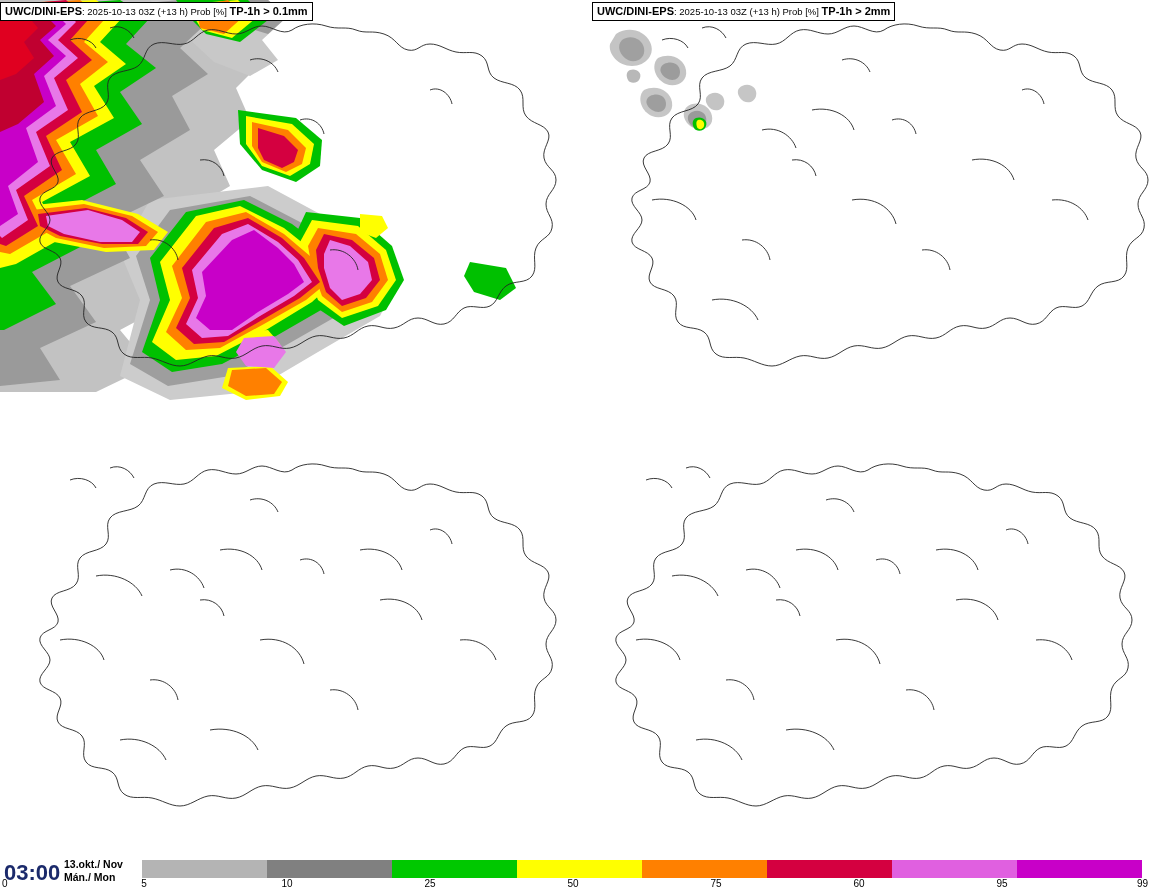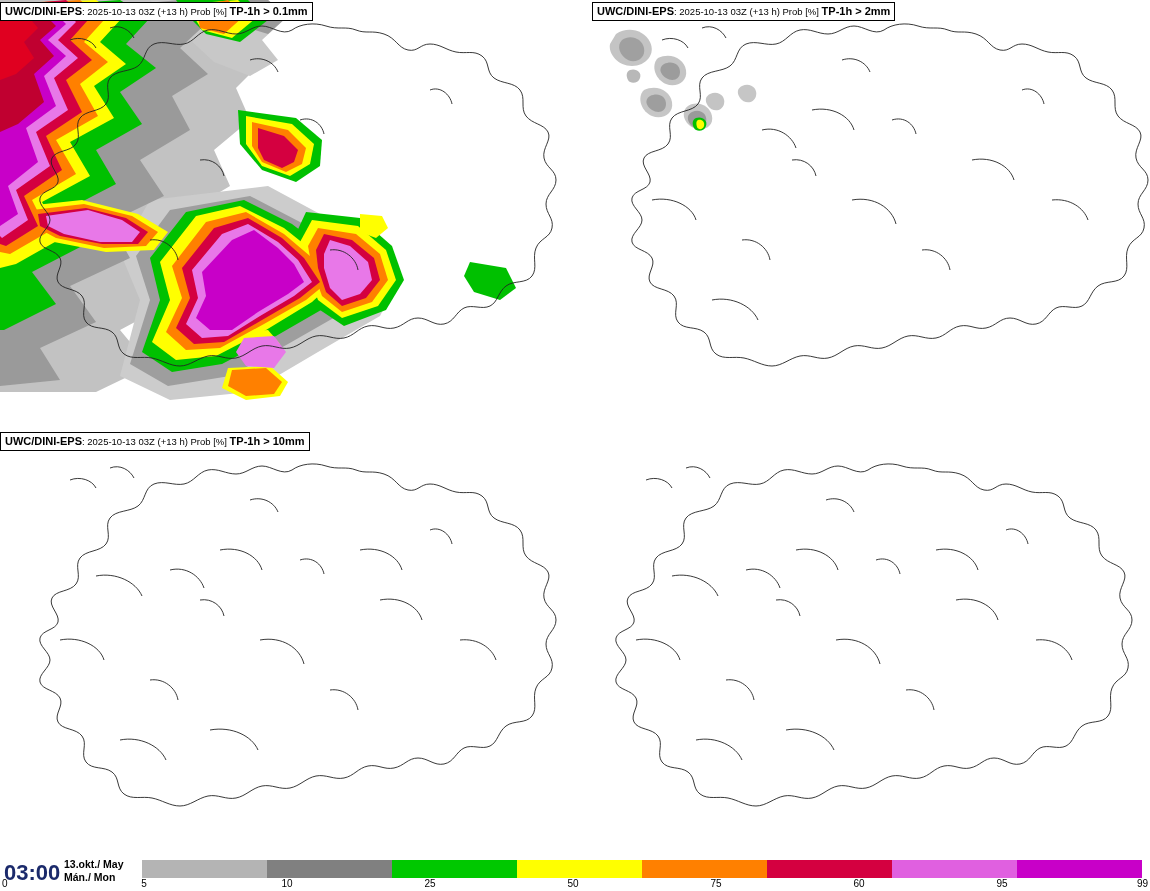--- a/index.html
+++ b/index.html
@@ -257,23 +257,20 @@
           <path d="M380 170 C400 166 418 176 422 190"></path>
           <path d="M460 210 C478 208 492 218 496 230"></path>
           <path d="M260 210 C282 206 300 218 304 234"></path>
           <path d="M170 140 C186 136 200 146 204 158"></path>
           <path d="M96 146 C116 142 136 152 142 166"></path>
           <path d="M210 300 C232 296 252 306 258 320"></path>
           <path d="M360 120 C380 116 398 126 402 140"></path>
         </g>
       </svg>
     </div>
-    <div class="title">
-      <span class="org">UWC/DINI-EPS</span><span class="run">: 2025-10-13 03Z (+13 h) Prob [%] </span><span class="par">TP-1h &gt; 10mm</span>
-    </div>
   </div>
 
   <div class="panel p3">
     <div class="mapbox">
       <svg viewBox="0 0 574 427" preserveAspectRatio="none">
         <rect x="0" y="0" width="574" height="427" fill="#ffffff"></rect>
         <g fill="none" stroke="#222222" stroke-width="0.9">
           <path d="M292 40 C300 34 314 32 326 36 C338 40 346 36 356 40 C366 44 372 40 384 44
                    C396 48 398 58 408 60 C418 62 420 54 430 54 C440 54 446 60 456 62
                    C466 64 474 60 482 66 C490 72 486 82 494 88 C502 94 514 92 520 100
@@ -314,21 +311,21 @@
       </svg>
     </div>
   </div>
 
   <div class="vdiv"></div>
   <div class="hdiv"></div>
 
   <div class="footer">
     <div class="clock">03:00</div>
     <div class="dateblk">
-      <div>13.okt./ May</div>
+      <div>13.okt./ Nov</div>
       <div>Mán./ Mon</div>
     </div>
   </div>
 
   <div class="cbar">
     <div style="background:#b4b4b4;flex:1.45"></div>
     <div style="background:#808080;flex:1.45"></div>
     <div style="background:#00c800;flex:1.45"></div>
     <div style="background:#ffff00;flex:1.45"></div>
     <div style="background:#ff8000;flex:1.45"></div>

